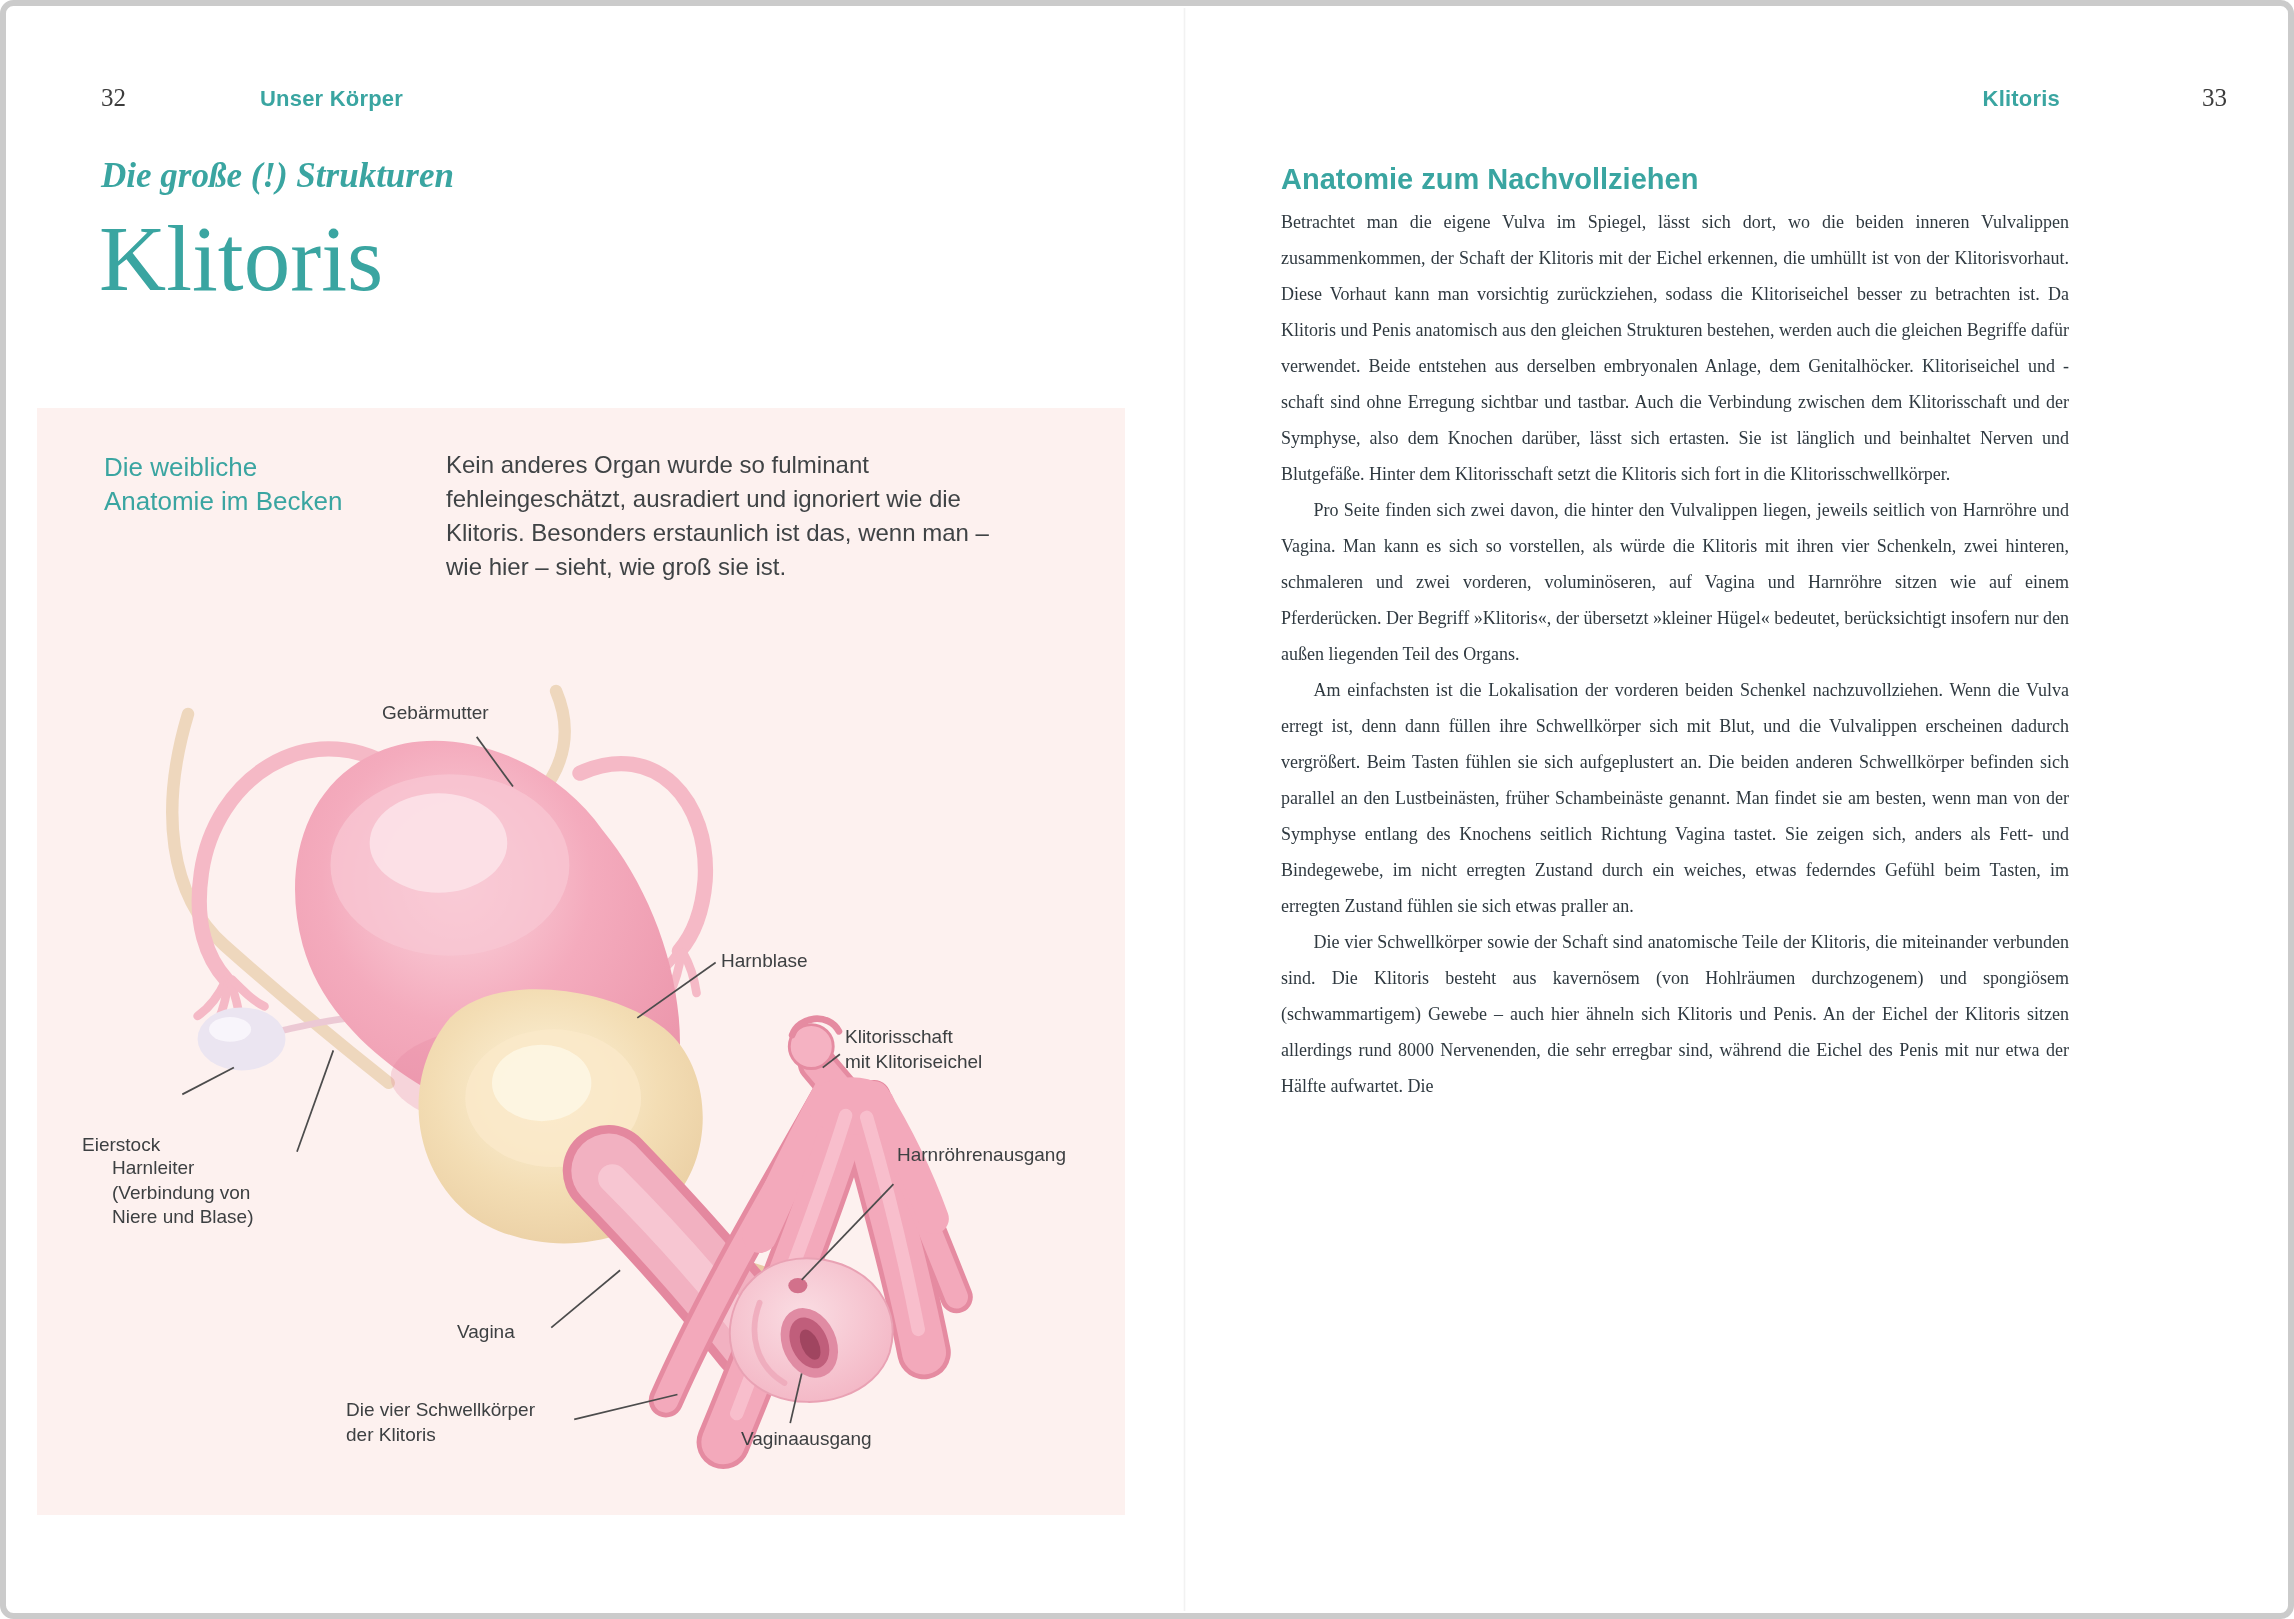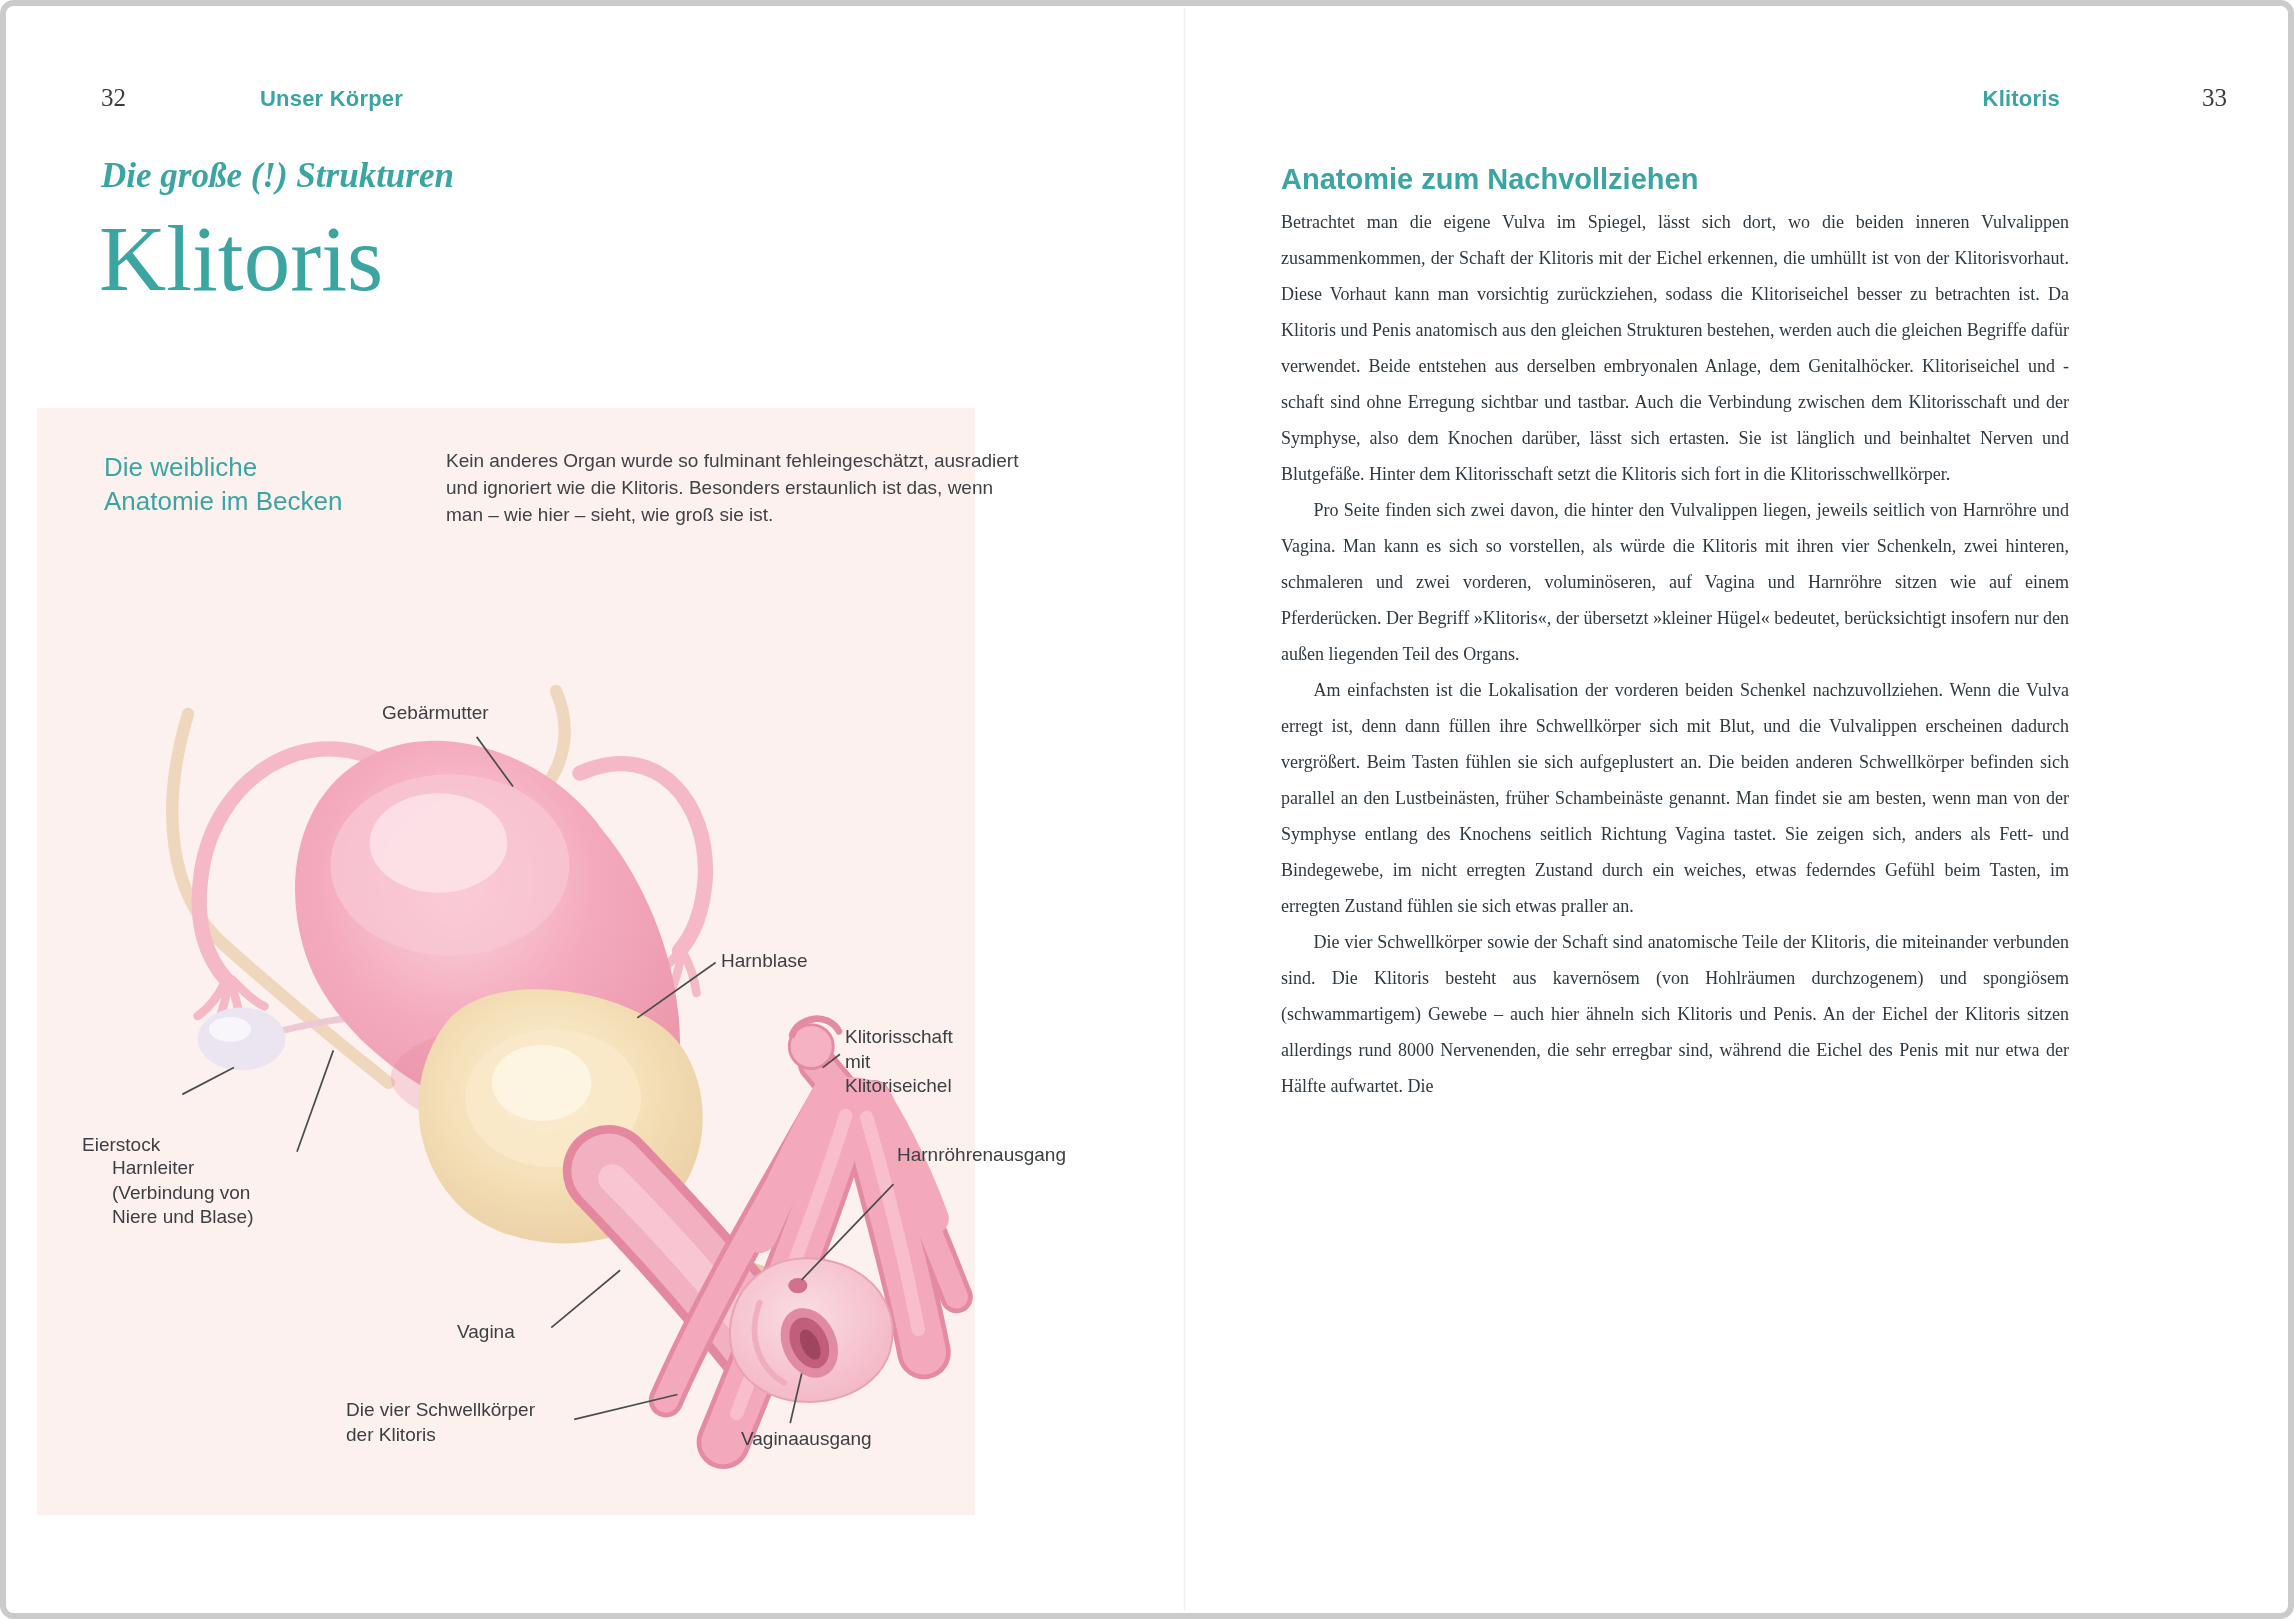--- a/index.html
+++ b/index.html
@@ -23,24 +23,24 @@
   .pn-right{right:67px;top:84px;}
   .rh-right{right:234px;top:86px;}
 
   
   .kicker{position:absolute;left:101px;top:156px;font-family:"Liberation Serif","DejaVu Serif",serif;
           font-style:italic;font-weight:bold;font-size:35px;color:var(--teal);}
   .big-title{position:absolute;left:99px;top:212px;font-family:"Liberation Serif","DejaVu Serif",serif;
           font-size:93px;line-height:1;color:var(--teal);font-weight:400;}
 
   
-  .figure-box{position:absolute;left:37px;top:408px;width:938px;height:1107px;background:var(--box-bg);}
+  .figure-box{position:absolute;left:37px;top:408px;width:1088px;height:1107px;background:var(--box-bg);}
   .figure-heading{position:absolute;left:67px;top:42px;font-size:26px;line-height:1.32;color:var(--teal);
           white-space:pre-line;font-weight:500;}
-  .figure-intro{position:absolute;left:409px;top:40px;width:585px;font-size:19px;line-height:1.42;
+  .figure-intro{position:absolute;left:409px;top:40px;width:585px;font-size:24px;line-height:1.42;
           color:#3f4345;}
   .figure-box svg{position:absolute;left:0;top:0;width:1126px;height:1107px;}
   .lbl{position:absolute;font-size:19px;line-height:1.3;color:var(--label-ink);white-space:pre-line;}
   .lbl-gebaermutter{left:345px;top:293px;}
   .lbl-harnblase{left:684px;top:541px;}
   .lbl-klitorisschaft{left:808px;top:617px;}
   .lbl-eierstock{left:45px;top:681px;margin-top:44px;}
   .lbl-harnleiter{left:75px;top:748px;}
   .lbl-harnroehrenausgang{left:860px;top:735px;}
   .lbl-vagina{left:420px;top:912px;}

